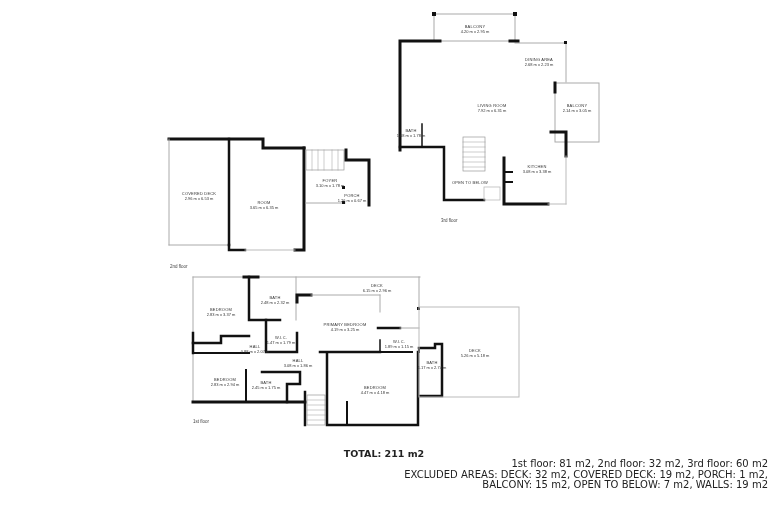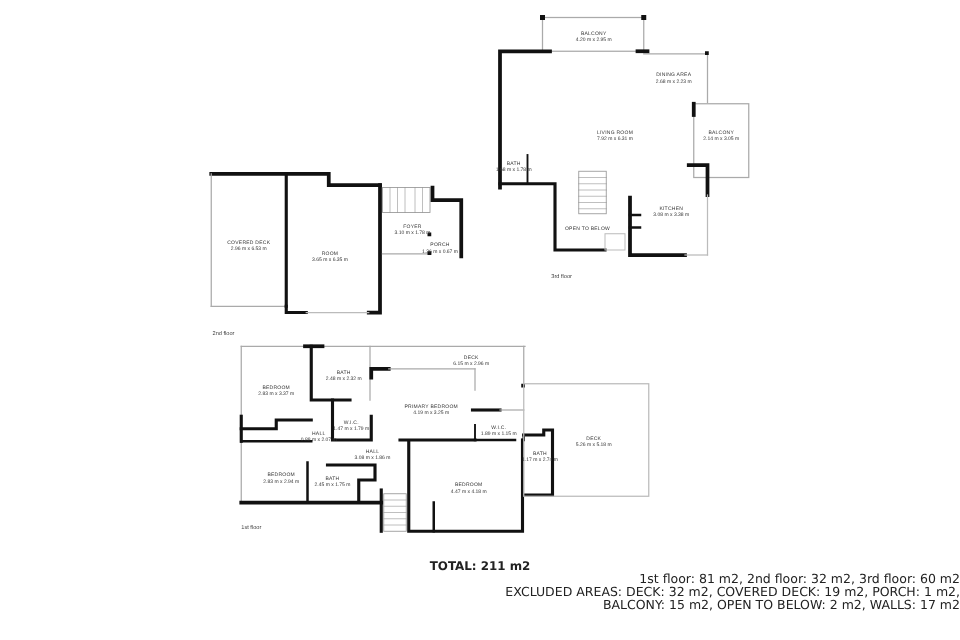--- a/index.html
+++ b/index.html
@@ -220,14 +220,14 @@
 <div class="lbl" style="left:475px;top:348px;">
   <span class="n">DECK</span>
   <span class="d">5.26 m x 5.18 m</span>
 </div>
 <div class="flabel" style="left:193px;top:419px;">1st floor</div>
 
 <div class="summary">
   <div class="total">TOTAL: 211 m2</div>
   <div class="line">1st floor: 81 m2, 2nd floor: 32 m2, 3rd floor: 60 m2</div>
   <div class="line">EXCLUDED AREAS: DECK: 32 m2, COVERED DECK: 19 m2, PORCH: 1 m2,</div>
-  <div class="line">BALCONY: 15 m2, OPEN TO BELOW: 2 m2, WALLS: 17 m2</div>
+  <div class="line">BALCONY: 15 m2, OPEN TO BELOW: 7 m2, WALLS: 19 m2</div>
 </div>
 
 </body></html>

